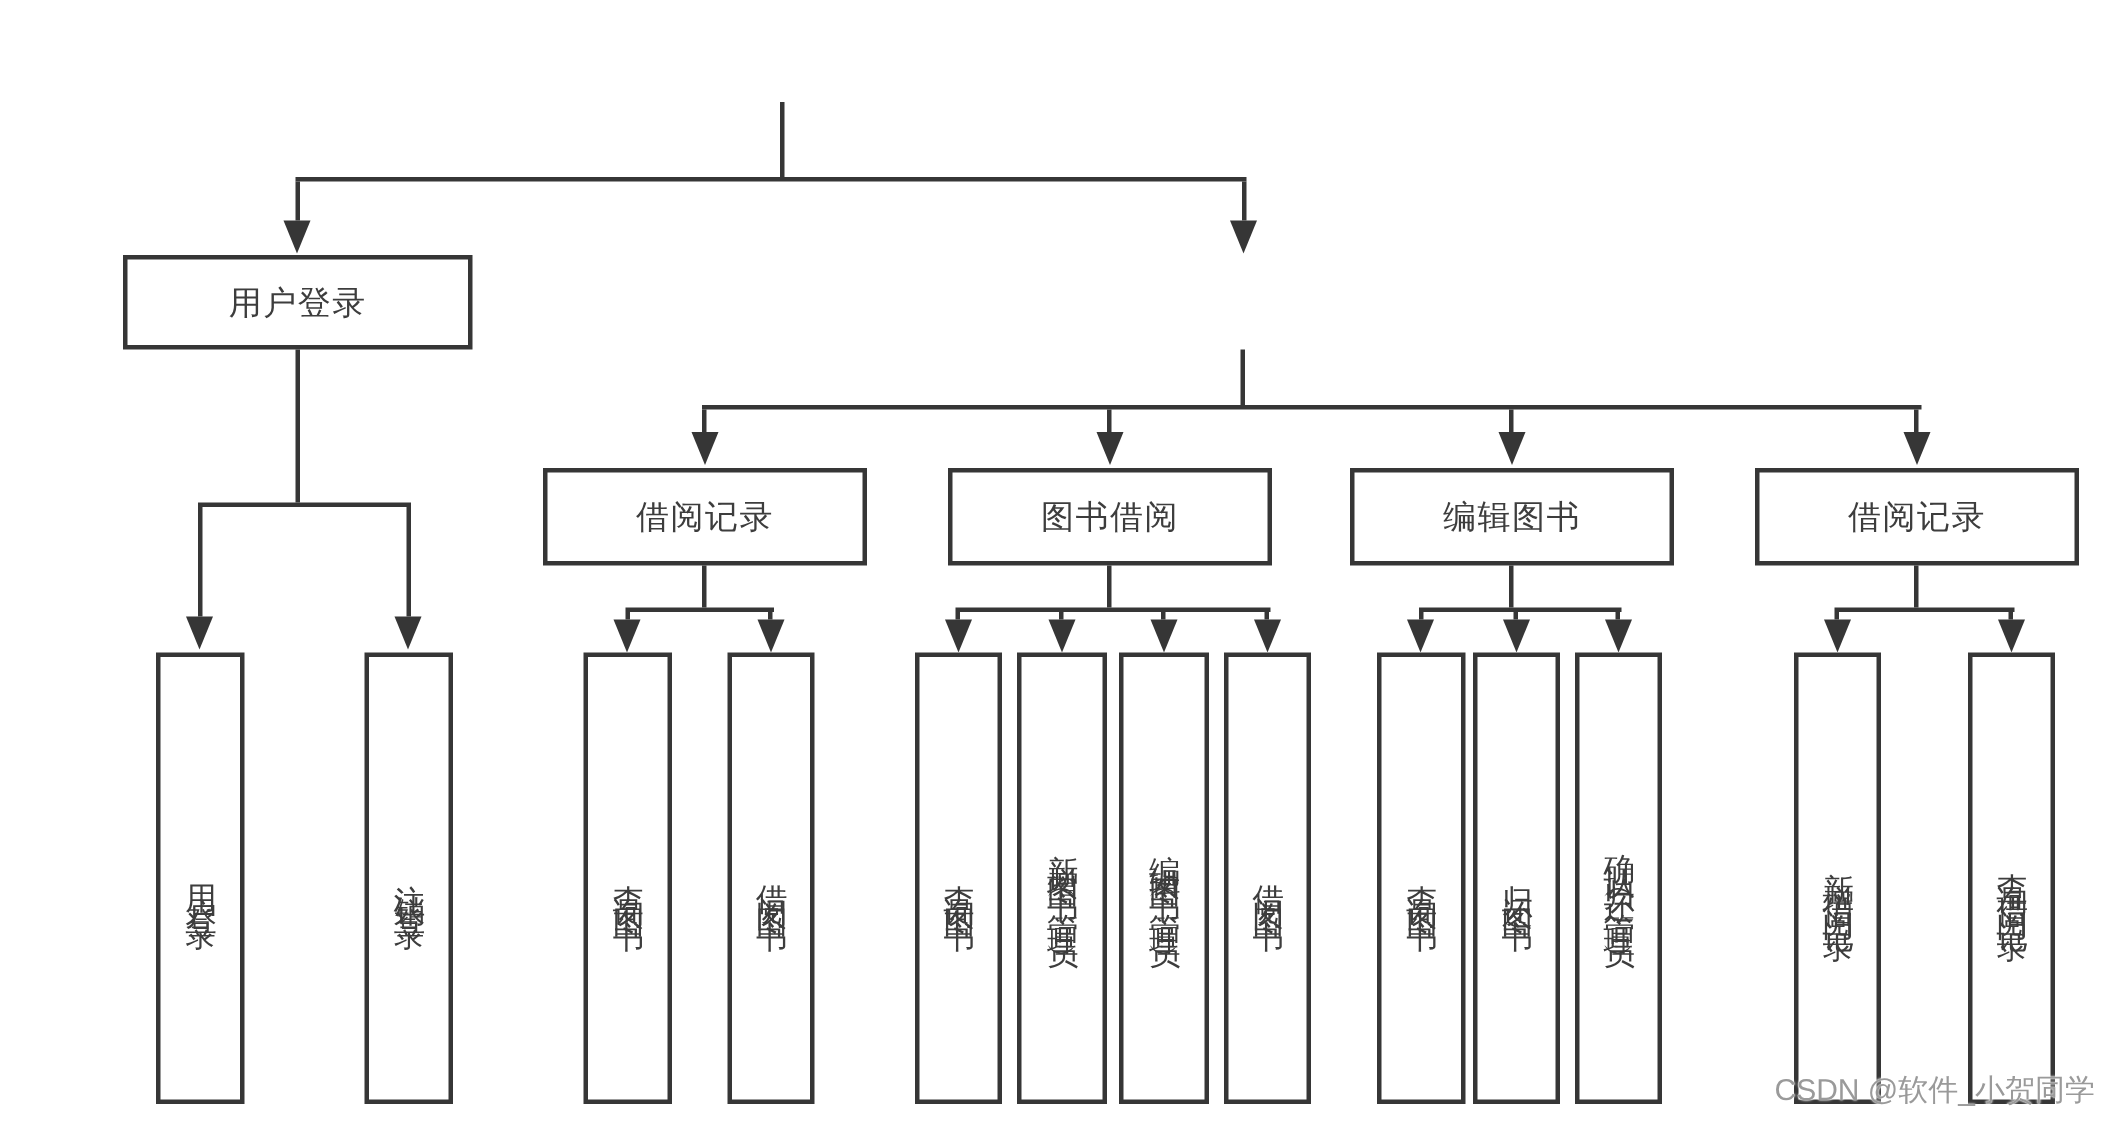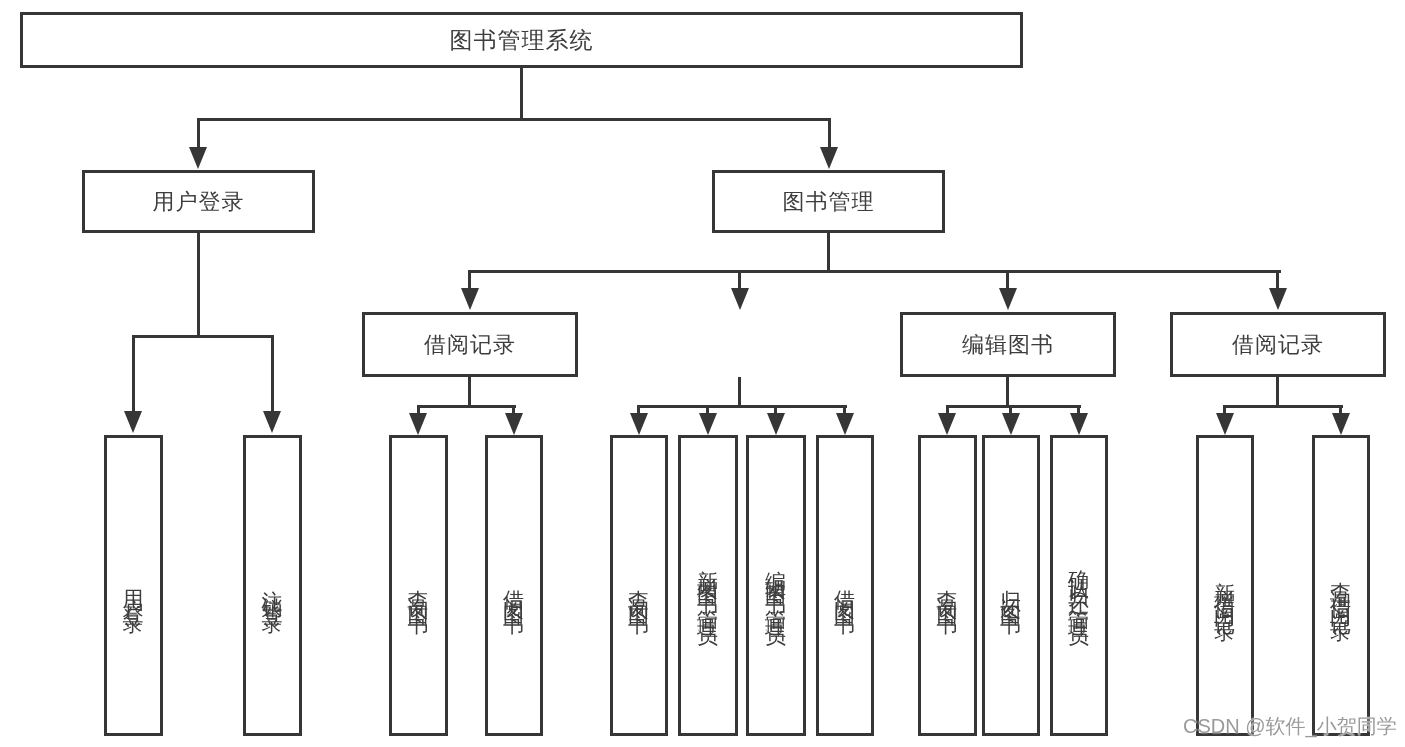--- a/index.html
+++ b/index.html
@@ -33,36 +33,30 @@
     font-size:20px; color:#9a9a9a; white-space:nowrap;
     text-shadow:0 0 2px #ffffff, 0 0 1px #ffffff;
     z-index:5;
   }
 </style>
 </head>
 <body>
 
 <div class="canvas">
 
-  <div class="box hnode root" style="left:20px; top:12px; width:1003px; height:56px;">
-    <span>图书管理系统</span>
-  </div>
 
   <div class="ln vl" style="left:520px; top:68px; height:50px;"></div>
   <div class="ln hl" style="left:197px; top:118px; width:634px;"></div>
   <div class="ln vl" style="left:197px; top:121px; height:26px;"></div>
   <div class="arrow" style="left:189px; top:147px;"></div>
   <div class="ln vl" style="left:828px; top:121px; height:26px;"></div>
   <div class="arrow" style="left:820px; top:147px;"></div>
 
   <div class="box hnode" style="left:82px; top:170px; width:233px; height:63px;">
     <span>用户登录</span>
-  </div>
-  <div class="box hnode" style="left:712px; top:170px; width:233px; height:63px;">
-    <span>图书管理</span>
   </div>
 
   <div class="ln vl" style="left:197px; top:233px; height:102px;"></div>
   <div class="ln hl" style="left:132px; top:335px; width:142px;"></div>
   <div class="ln vl" style="left:132px; top:338px; height:73px;"></div>
   <div class="arrow" style="left:124px; top:411px;"></div>
   <div class="ln vl" style="left:271px; top:338px; height:73px;"></div>
   <div class="arrow" style="left:263px; top:411px;"></div>
 
   <div class="ln vl" style="left:827px; top:233px; height:37px;"></div>
@@ -71,20 +65,23 @@
   <div class="arrow" style="left:461px; top:288px;"></div>
   <div class="ln vl" style="left:738px; top:273px; height:15px;"></div>
   <div class="arrow" style="left:731px; top:288px;"></div>
   <div class="ln vl" style="left:1006px; top:273px; height:15px;"></div>
   <div class="arrow" style="left:999px; top:288px;"></div>
   <div class="ln vl" style="left:1276px; top:273px; height:15px;"></div>
   <div class="arrow" style="left:1269px; top:288px;"></div>
 
   <div class="box hnode" style="left:362px; top:312px; width:216px; height:65px;">
     <span>借阅记录</span>
+  </div>
+  <div class="box hnode" style="left:632px; top:312px; width:216px; height:65px;">
+    <span>图书借阅</span>
   </div>
   <div class="box hnode" style="left:900px; top:312px; width:216px; height:65px;">
     <span>编辑图书</span>
   </div>
   <div class="box hnode" style="left:1170px; top:312px; width:216px; height:65px;">
     <span>借阅记录</span>
   </div>
 
   <div class="ln vl" style="left:468px; top:377px; height:28px;"></div>
   <div class="ln hl" style="left:417px; top:405px; width:99px;"></div>

